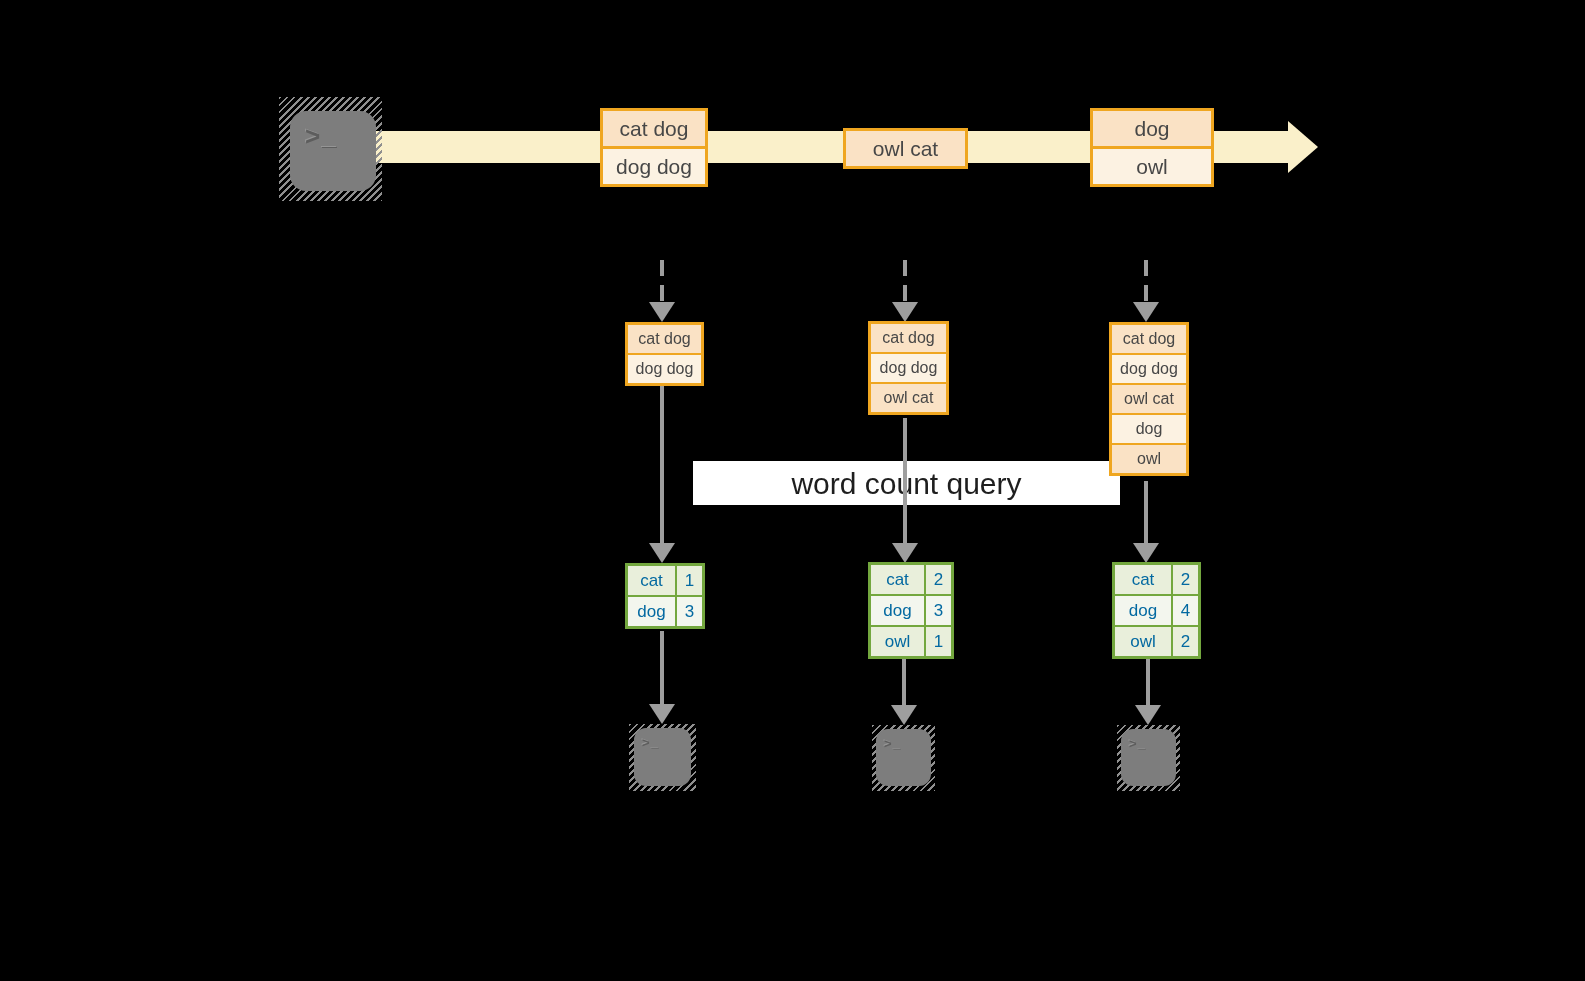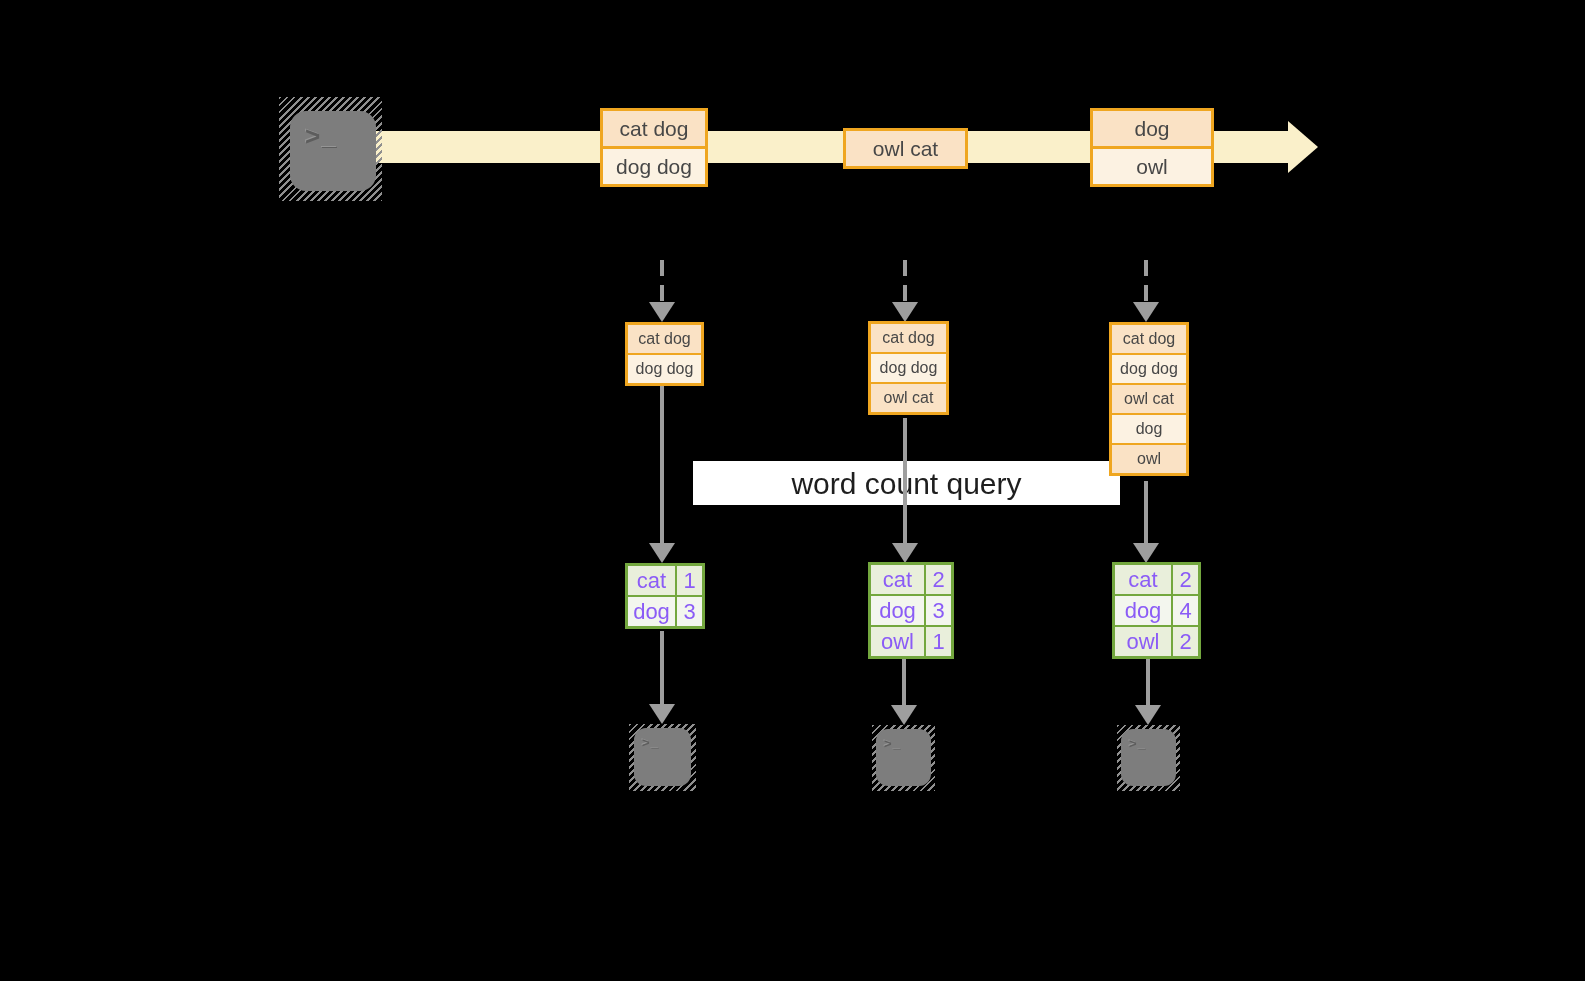--- a/index.html
+++ b/index.html
@@ -45,21 +45,21 @@
   .sbox.big .row{height:35px;line-height:35px;font-size:21px;}
   .sbox.small .row{height:28px;line-height:28px;font-size:16px;}
 
   
   .banner{position:absolute;left:693px;top:461px;width:427px;height:44px;background:#ffffff;z-index:2;
     text-align:center;line-height:46px;font-size:30px;color:#1e1e1e;}
 
   
   .gtable{position:absolute;z-index:4;border:3px solid var(--green);background:var(--green);
     display:grid;grid-template-columns:1fr 25px;gap:2px;}
-  .gtable .cell{height:29px;line-height:29px;text-align:center;font-size:22px;color:#8b5cf6;}
+  .gtable .cell{height:29px;line-height:29px;text-align:center;font-size:17px;color:#0369a1;}
   .gtable .a{background:var(--gfillA);}
   .gtable .b{background:var(--gfillB);}
 
   
   svg.arr{position:absolute;z-index:3;overflow:visible;}
 </style>
 </head>
 <body>
 
 <div class="canvas">

